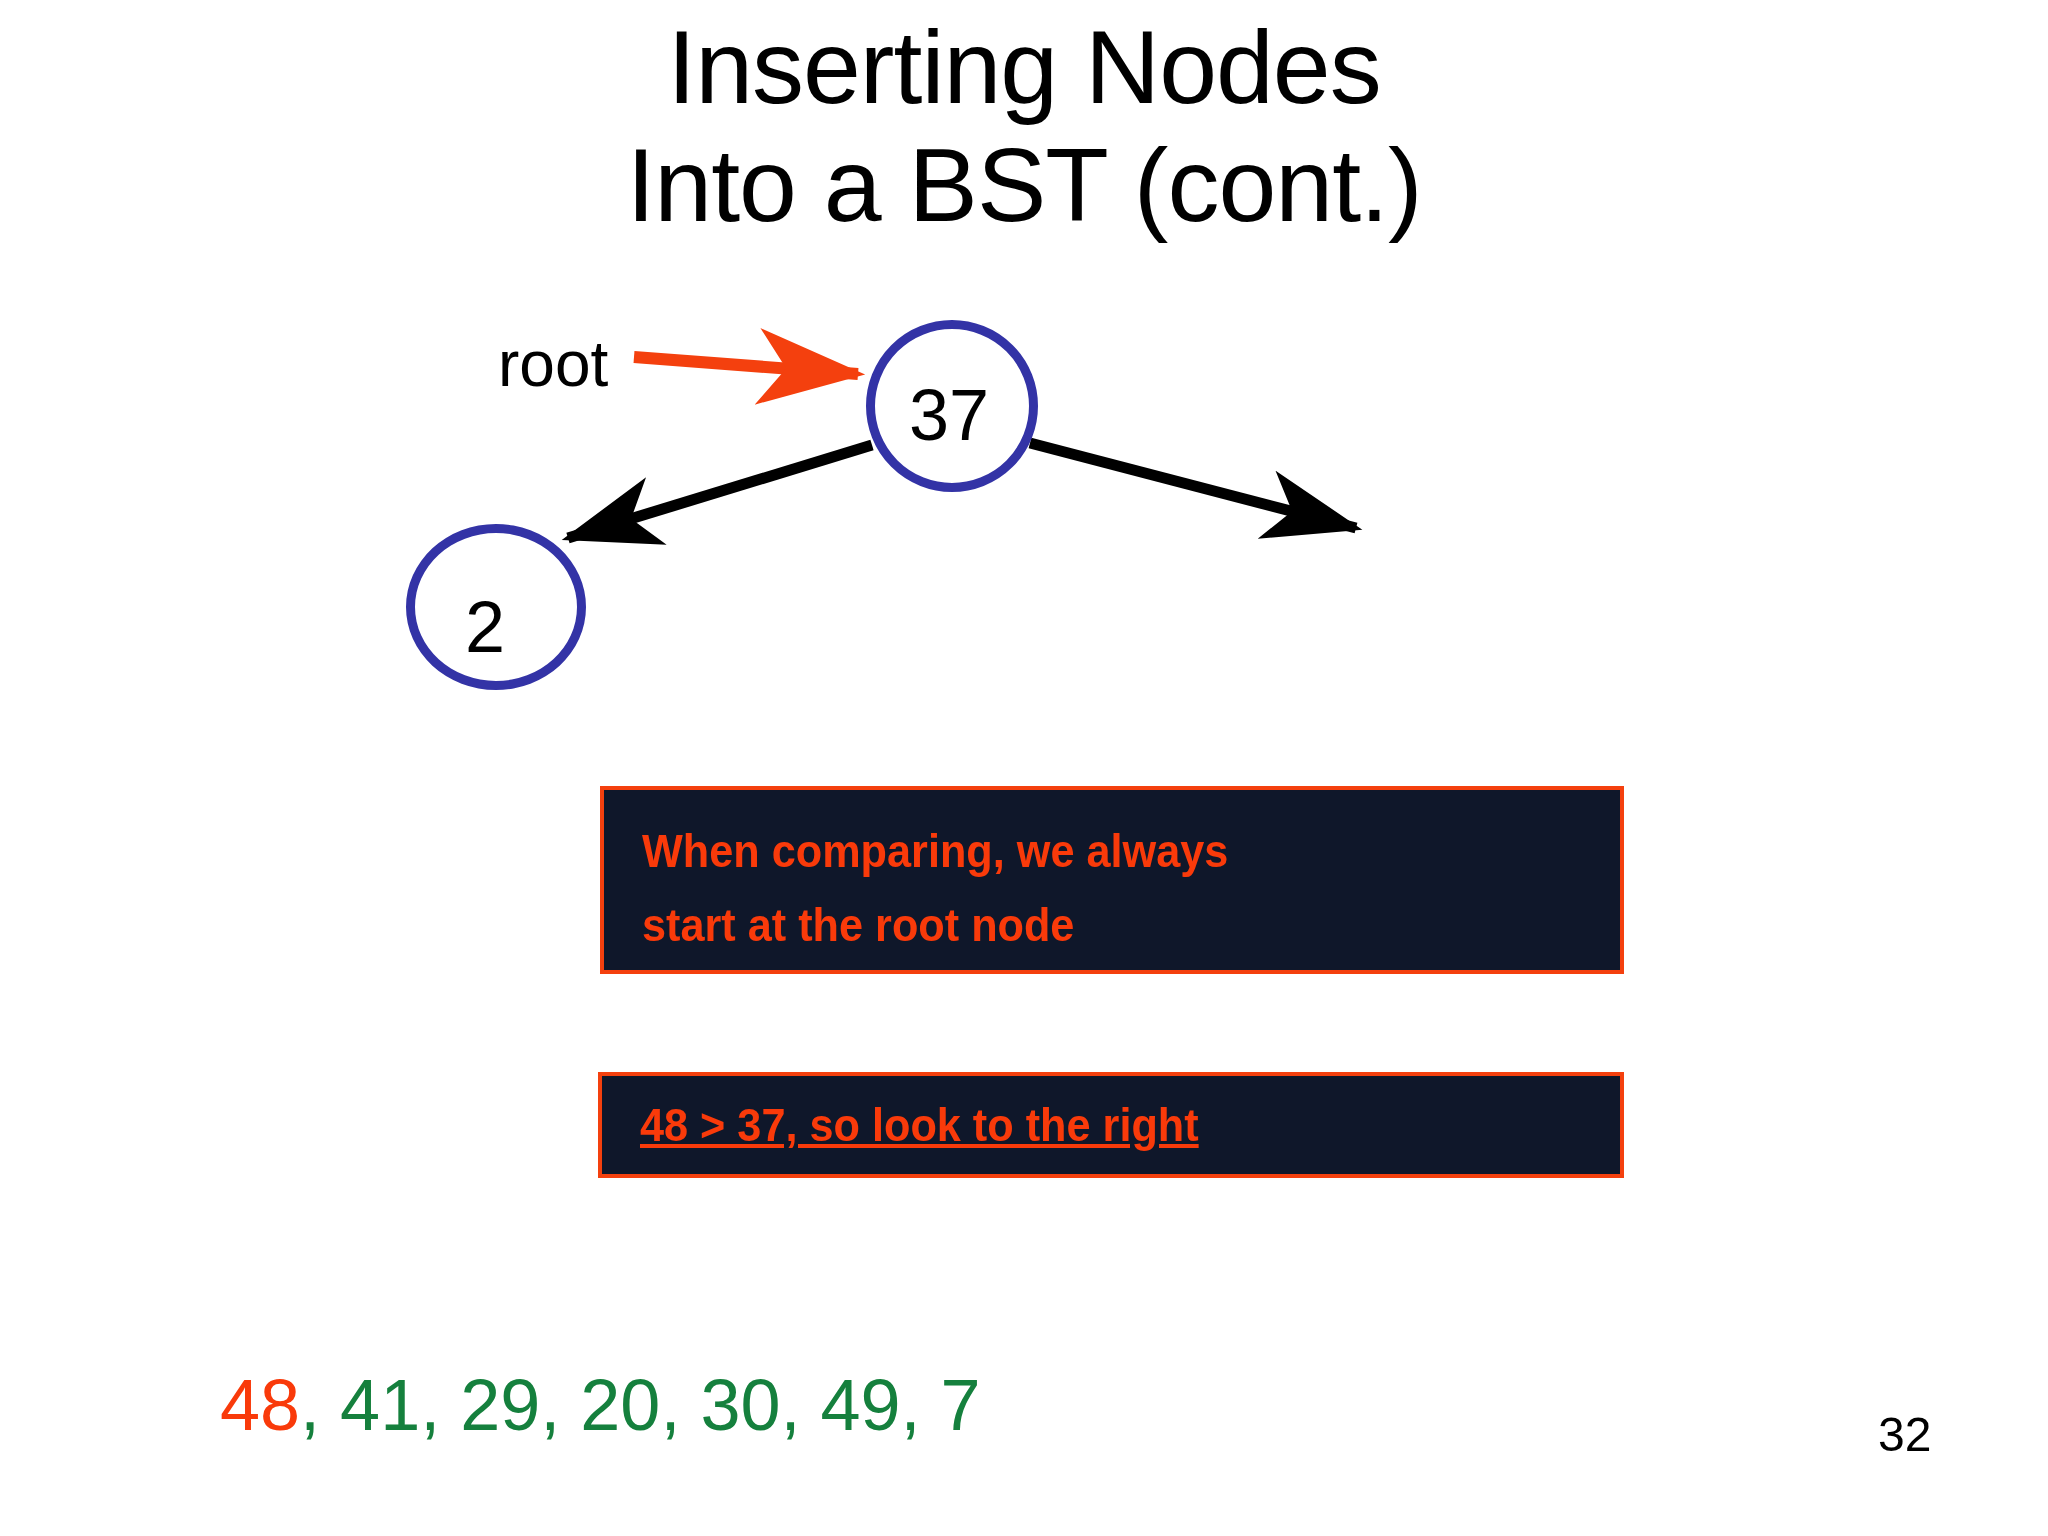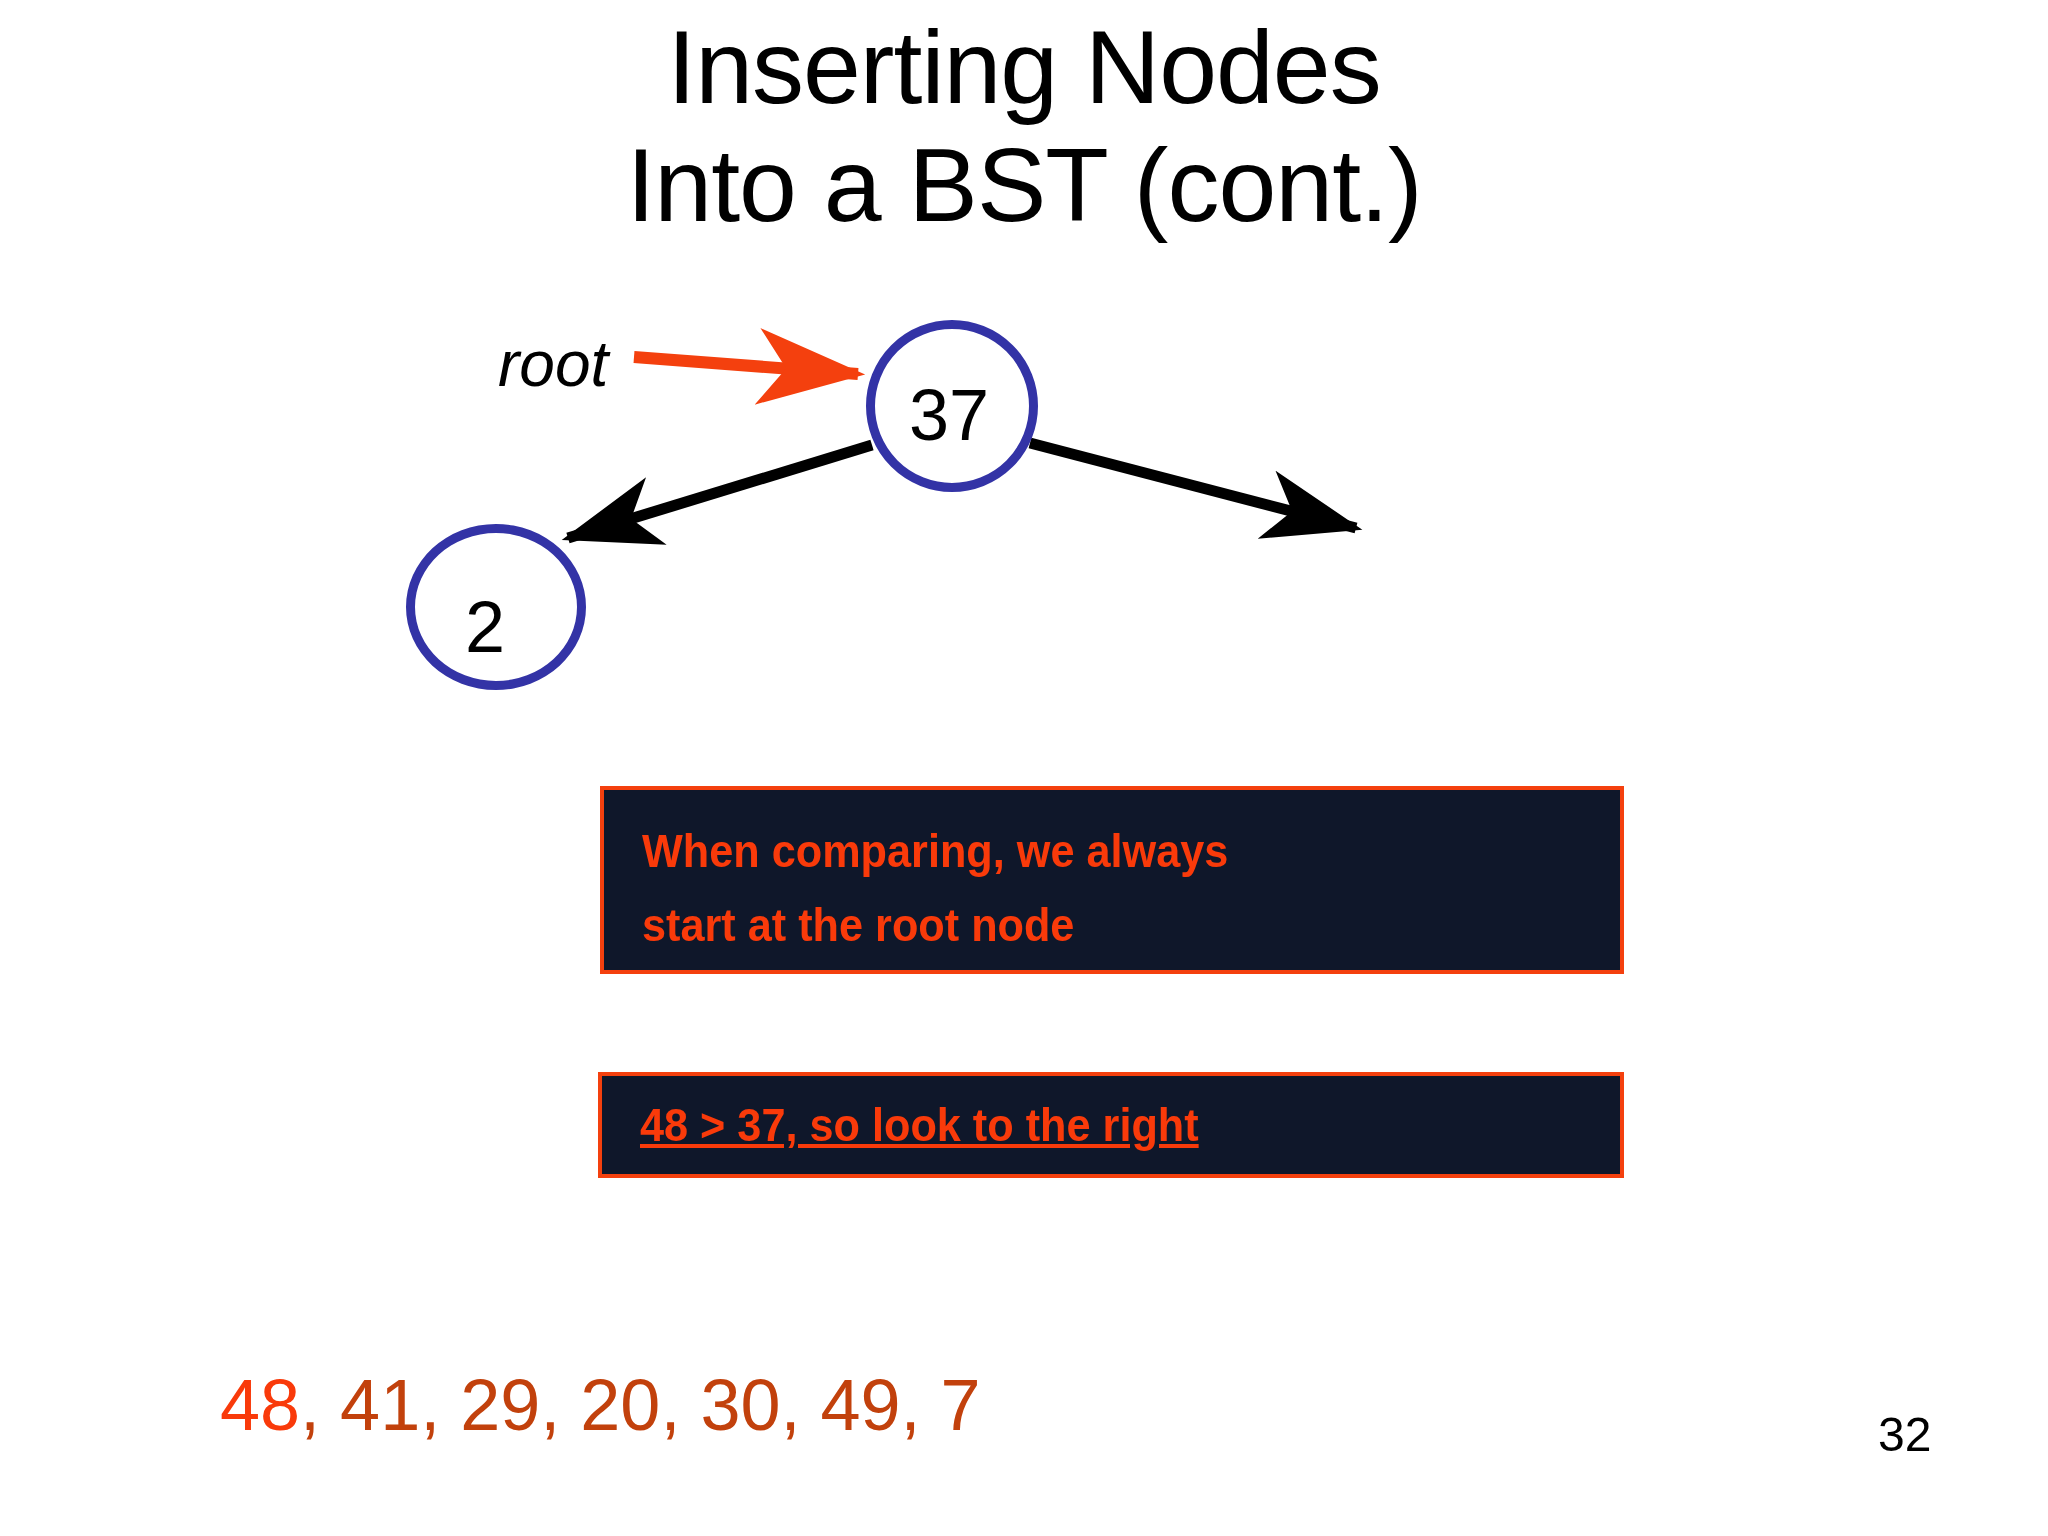--- a/index.html
+++ b/index.html
@@ -101,21 +101,20 @@
   
   #root-pointer-label {
     position: absolute;
     left: 498px;
     top: 332px;
     color: #000000;
     font-family: "Liberation Sans", "DejaVu Sans", sans-serif;
     font-size: 64px;
     line-height: 64px;
     white-space: pre;
-    font-style: italic;
   }
 
   
   .callout-box {
     position: absolute;
     border: 4px solid #f4400e;
     background: #0f172a;
     box-sizing: border-box;
     color: #f93a0a;
     font-family: "Liberation Sans Narrow", "Liberation Sans", "DejaVu Sans Condensed", sans-serif;
@@ -155,21 +154,21 @@
     color: #000000;
     font-family: "Liberation Sans", "DejaVu Sans", sans-serif;
     font-size: 72px;
     line-height: 80px;
     white-space: pre;
   }
   #insert-sequence .seq-current {
     color: #f93a0a;
   }
   #insert-sequence .seq-rest {
-    color: #c2410c;
+    color: #15803d;
   }
 
   
   #page-number {
     position: absolute;
     left: 1878px;
     top: 1404px;
     color: #000000;
     font-family: "Liberation Sans", "DejaVu Sans", sans-serif;
     font-size: 48px;

